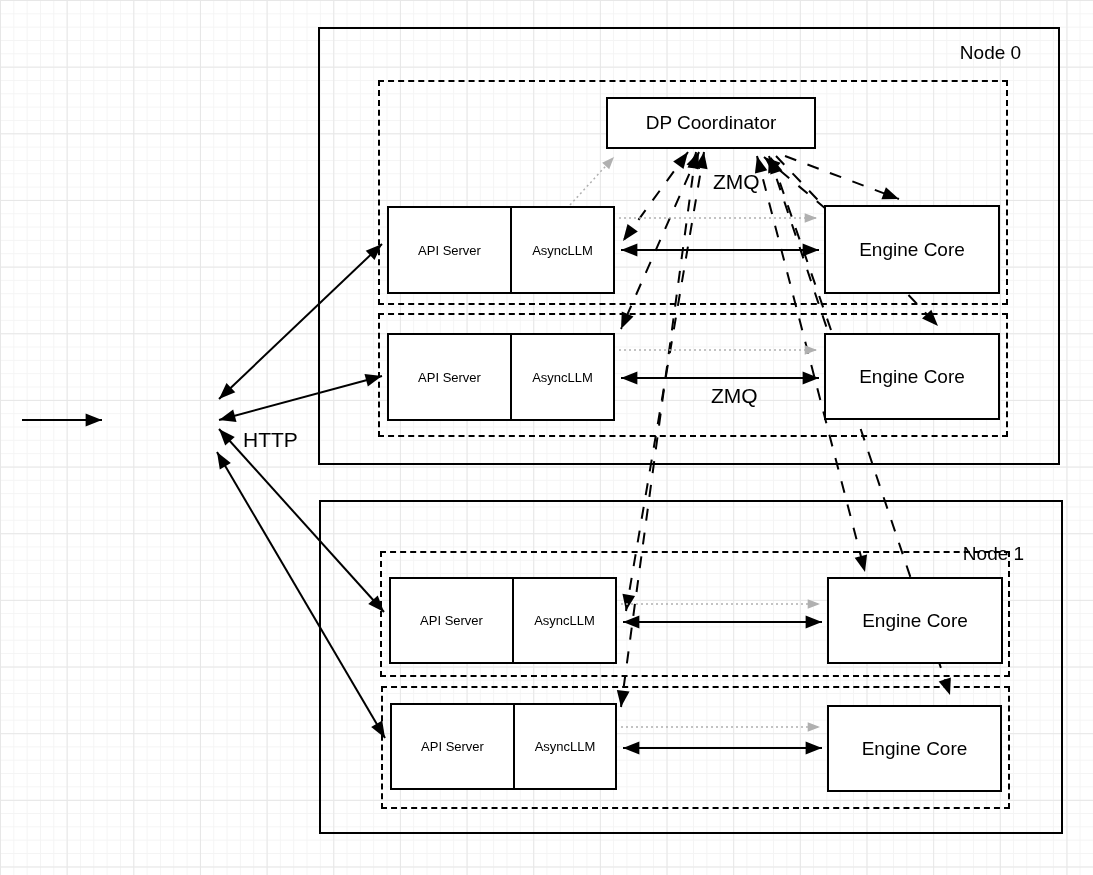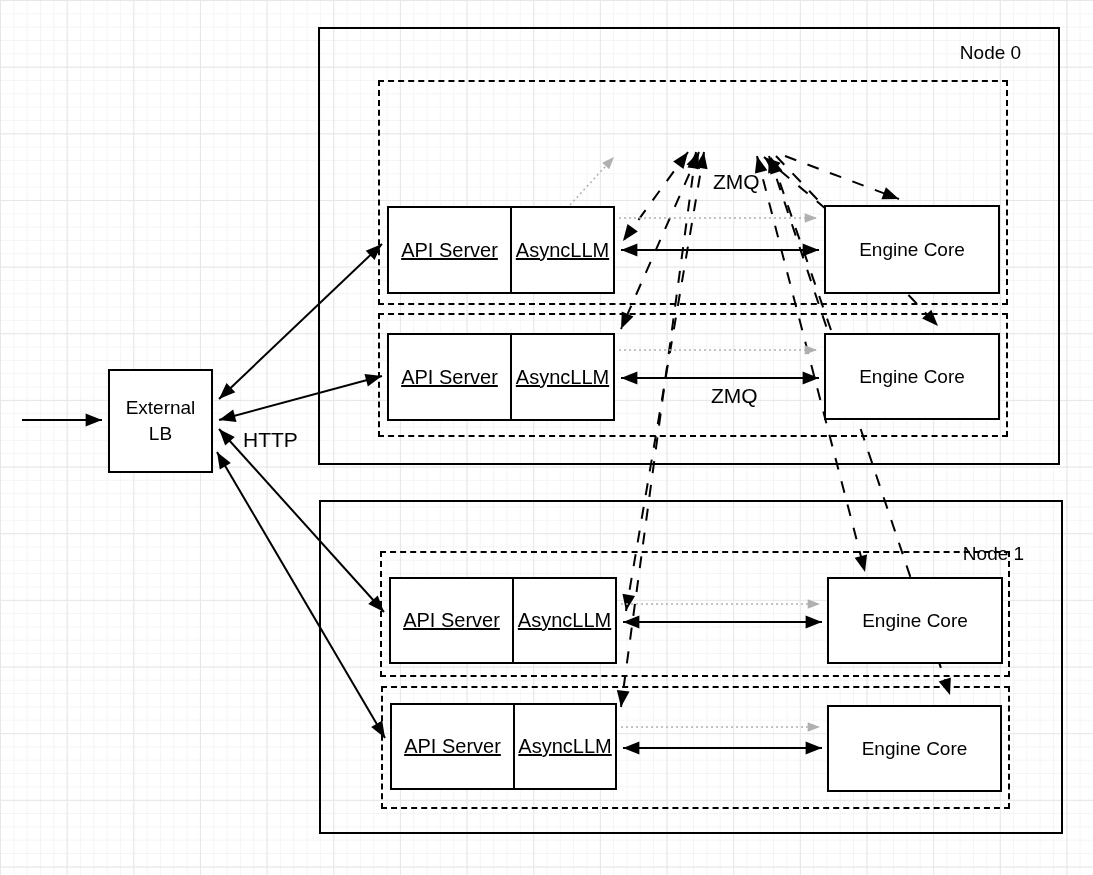--- a/index.html
+++ b/index.html
@@ -17,21 +17,21 @@
   .abs{position:absolute;box-sizing:border-box;}
   .container-solid{border:2px solid #000;background:transparent;z-index:0;}
   .container-dashed{border:2px dashed #000;background:transparent;z-index:0;}
   #wires{position:absolute;left:0;top:0;z-index:1;}
   .leafbox{
     border:2px solid #000;background:#ffffff;z-index:2;
     display:flex;align-items:center;justify-content:center;
     font-size:19px;text-align:center;
   }
   .duo{display:flex;align-items:stretch;padding:0;}
-  .duo .cell{flex:none;display:flex;align-items:center;justify-content:center;font-size:20px;text-decoration:underline;}
+  .duo .cell{flex:none;display:flex;align-items:center;justify-content:center;font-size:13px;}
   .duo .cell.left{border-right:2px solid #000;}
   .nodetitle{z-index:3;font-size:19px;text-align:center;}
   .floatlabel{z-index:3;font-size:21px;}
   .lb-text{line-height:1.35;}
 </style>
 </head>
 <body>
 
 <div id="canvas">
 
@@ -87,27 +87,24 @@
 
   <div class="abs container-dashed" style="left:378px;top:80px;width:630px;height:225px;"></div>
   <div class="abs container-dashed" style="left:378px;top:313px;width:630px;height:124px;"></div>
 
   <div class="abs container-solid" style="left:319px;top:500px;width:744px;height:334px;"></div>
   <div class="abs nodetitle" style="left:941px;top:543px;width:105px;height:24px;">Node 1</div>
 
   <div class="abs container-dashed" style="left:380px;top:551px;width:630px;height:126px;"></div>
   <div class="abs container-dashed" style="left:381px;top:686px;width:629px;height:123px;"></div>
 
+  <div class="abs leafbox" style="left:606px;top:97px;width:210px;height:52px;">
+    <span>DP Coordinator</span>
+  </div>
 
-  <div class="abs leafbox" style="left:108px;top:369px;width:105px;height:104px;">
-    <div class="lb-text">
-      <div>External</div>
-      <div>LB</div>
-    </div>
-  </div>
 
   <div class="abs leafbox duo" style="left:387px;top:206px;width:228px;height:88px;">
     <div class="cell left" style="width:121px;">API Server</div>
     <div class="cell" style="flex:1;">AsyncLLM</div>
   </div>
   <div class="abs leafbox" style="left:824px;top:205px;width:176px;height:89px;">
     <span>Engine Core</span>
   </div>
 
   <div class="abs leafbox duo" style="left:387px;top:333px;width:228px;height:88px;">

